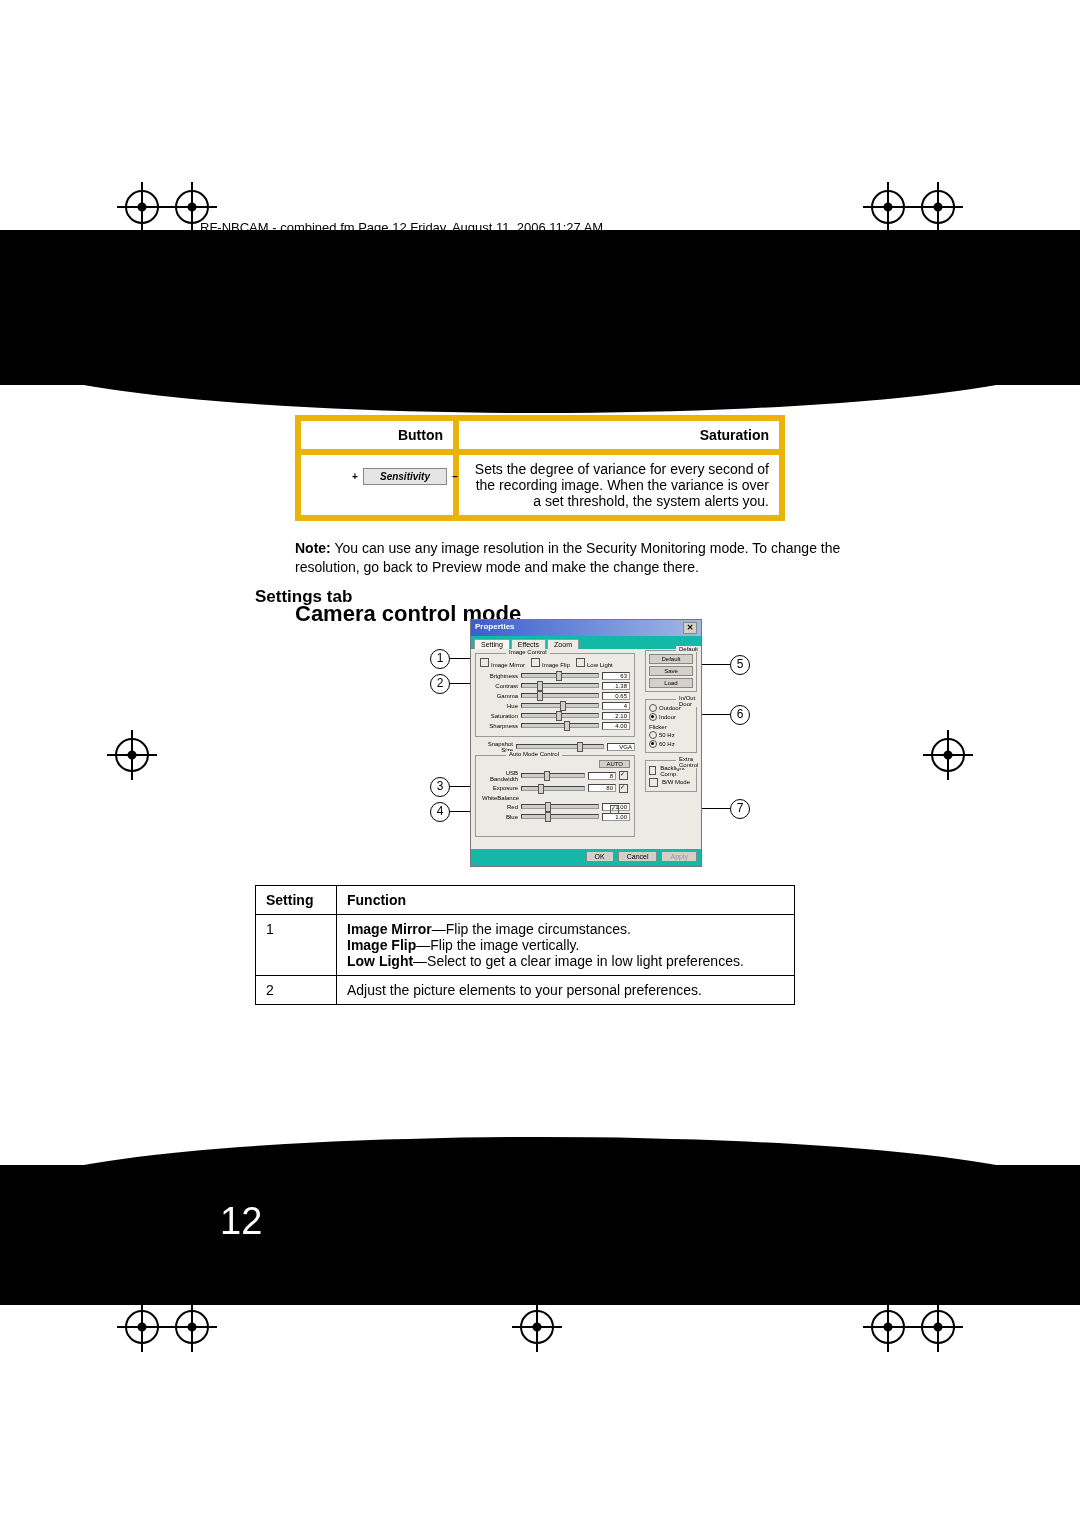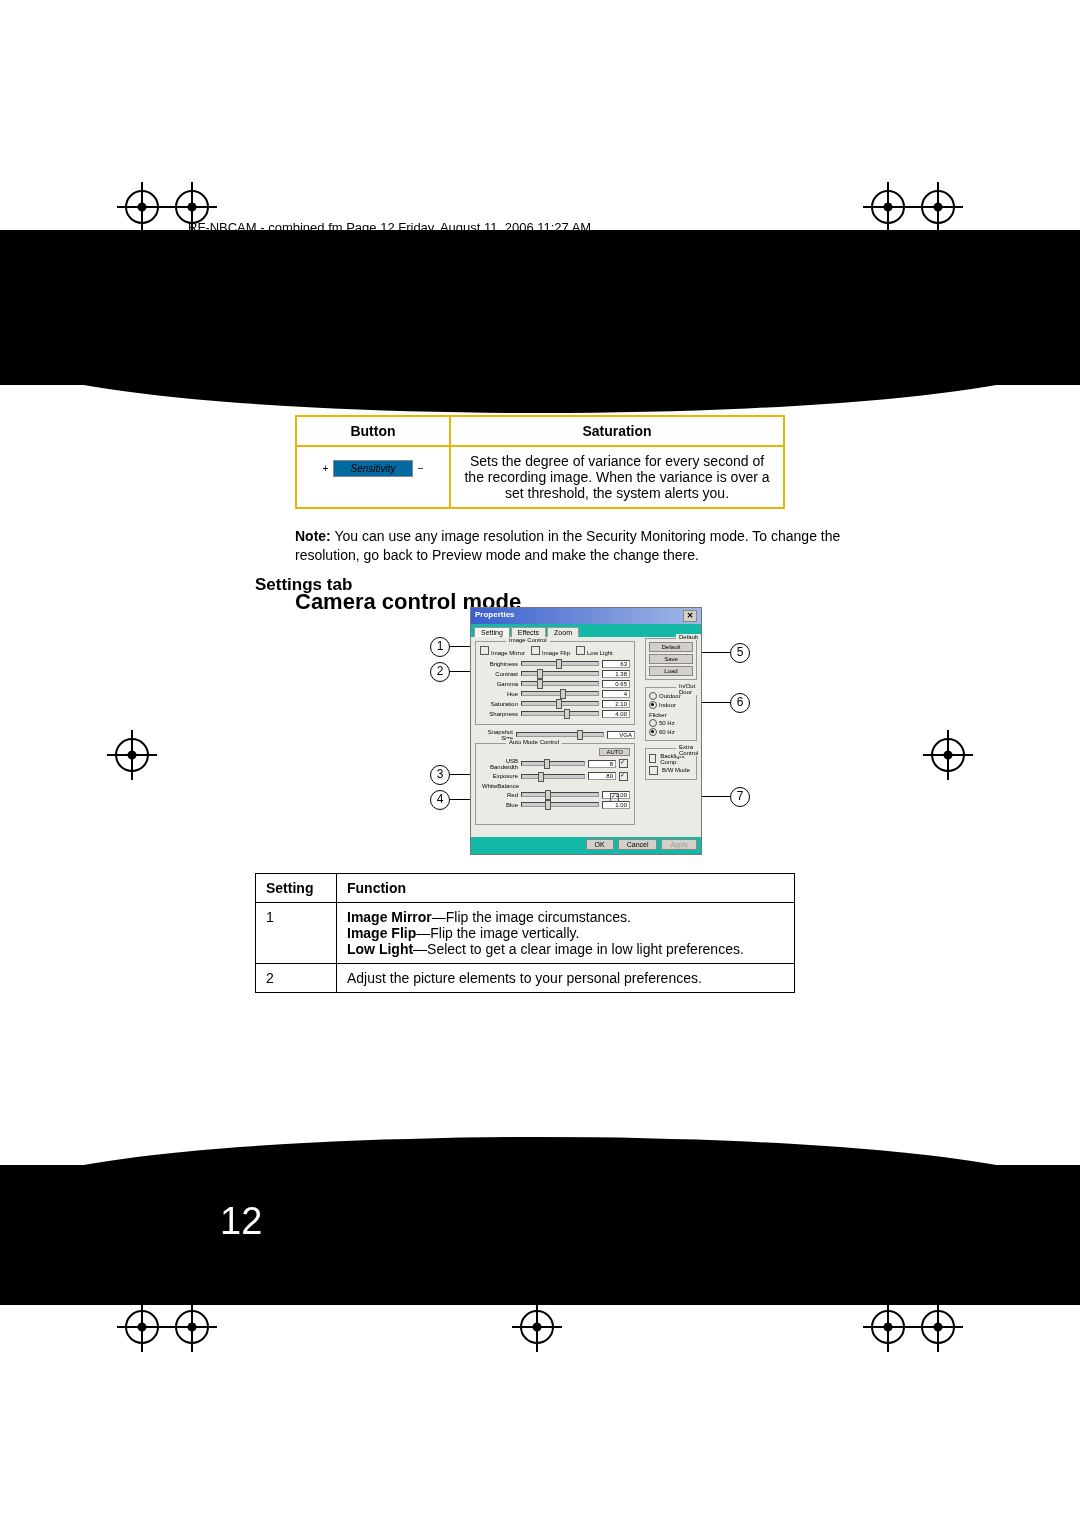--- a/index.html
+++ b/index.html
@@ -55,21 +55,21 @@
     position: absolute;
     top: 1200px;
     left: 220px;
     color: #fff;
     font-size: 38px;
     font-weight: normal;
   }
   .header-line {
     position: absolute;
     top: 220px;
-    left: 188px;
+    left: 200px;
     font-size: 13px;
     color: #000;
   }
   .header-rule {
     position: absolute;
     top: 242px;
     left: 195px;
     width: 695px;
     height: 1px;
     background: #000;
@@ -106,42 +106,42 @@
     left: 295px;
     width: 590px;
   }
   table.btn-table {
     border-collapse: collapse;
     width: 490px;
     font-size: 14px;
     margin-bottom: 18px;
   }
   table.btn-table th, table.btn-table td {
-    border: 2px solid #eab308;
+    border: 6px solid #eab308;
     padding: 6px 10px;
-    text-align: center;
+    text-align: right;
     vertical-align: top;
   }
   table.btn-table th {
     font-weight: bold;
     background: #fff;
   }
   .btn-cell {
     text-align: center;
     width: 140px;
     padding: 12px 6px !important;
   }
   .ui-btn {
     display: inline-block;
     border: 1px solid #888;
-    background: #0369a1;
+    background: #e5e5e5;
     padding: 2px 16px;
     font-size: 10px;
     font-style: italic;
-    font-weight: normal;
+    font-weight: bold;
     position: relative;
   }
   .ui-btn.sens::before {
     content: "+";
     position: absolute;
     left: -12px;
     top: 2px;
     font-style: normal;
   }
   .ui-btn.sens::after {

